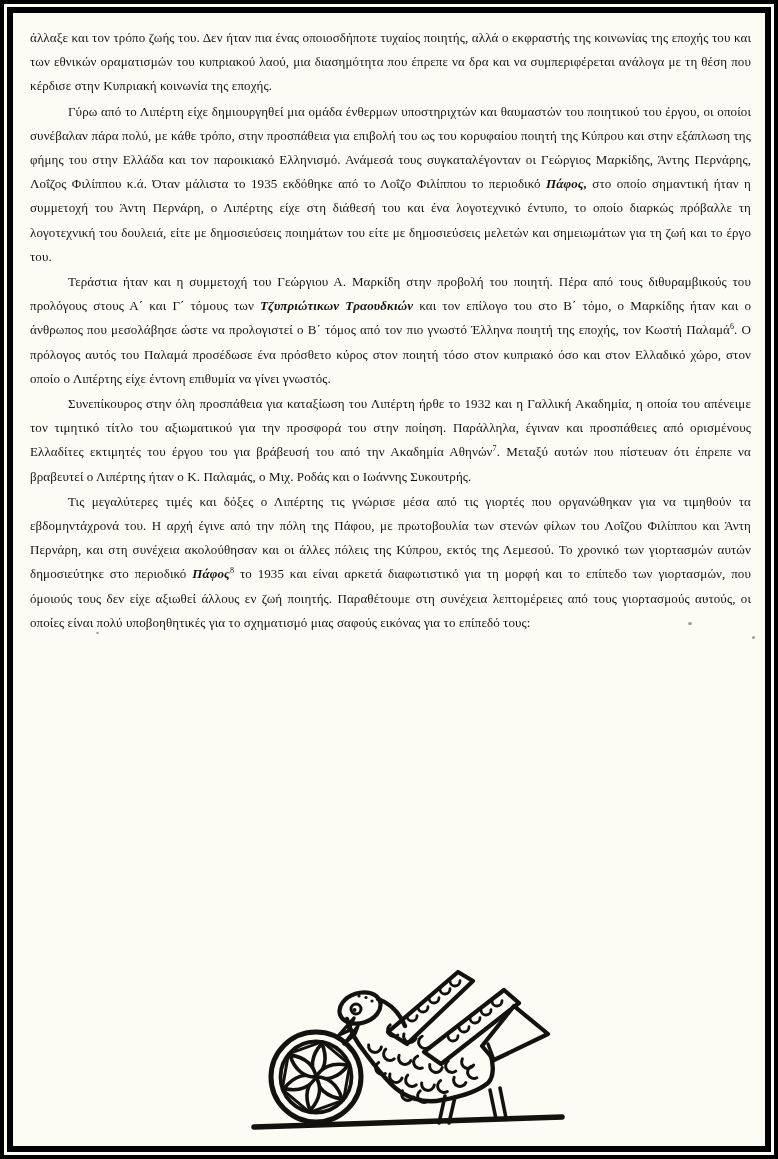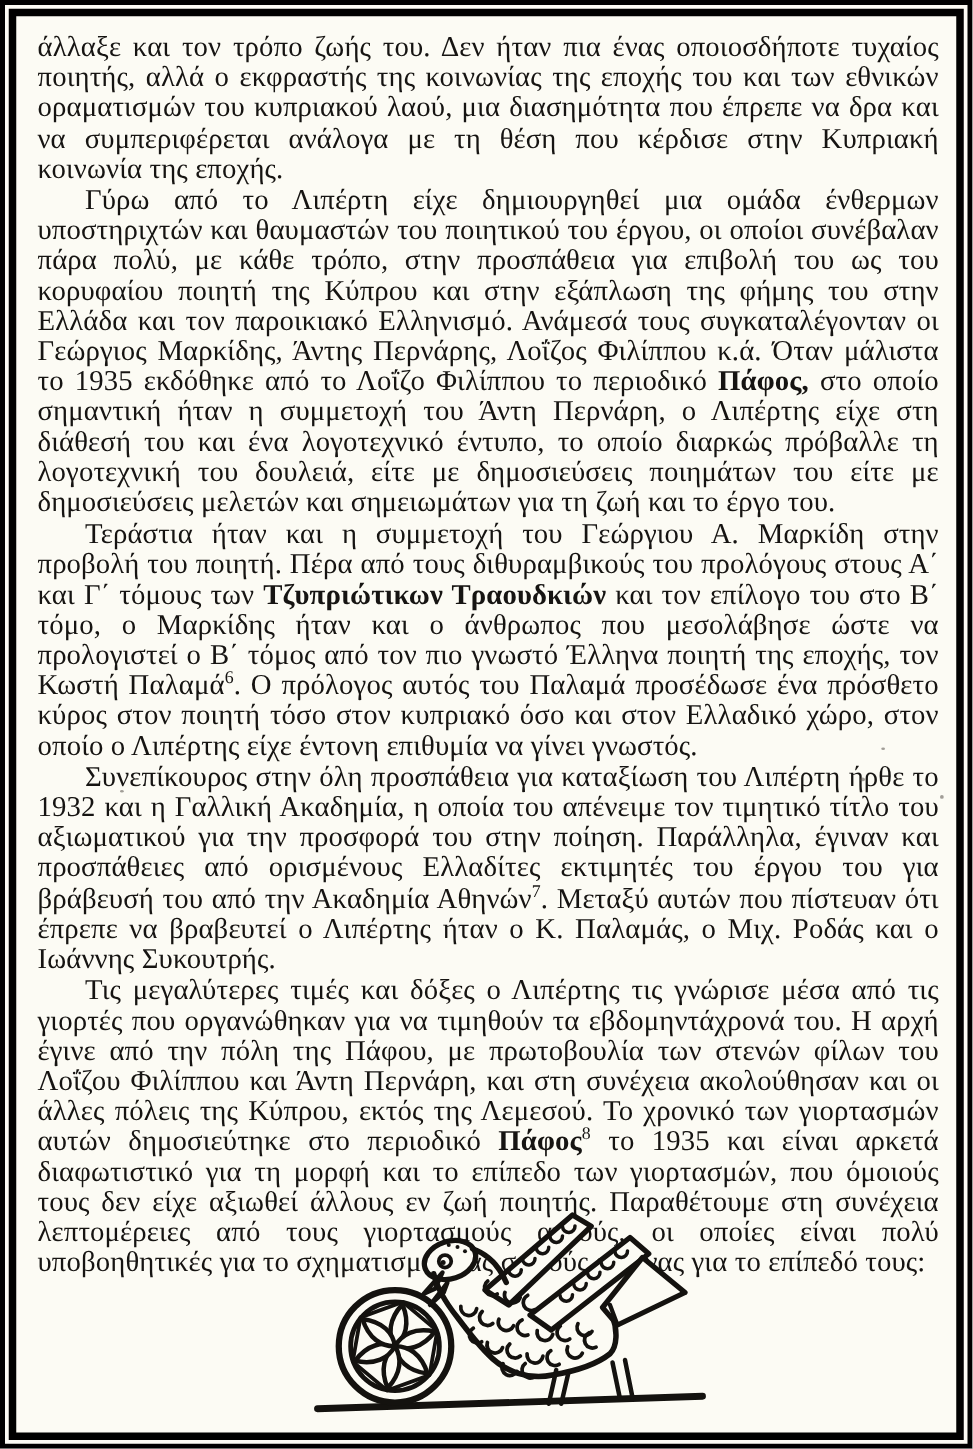--- a/index.html
+++ b/index.html
@@ -19,28 +19,28 @@
   }
   .frame-inner{
     width:100%;height:100%;
     border:6px solid var(--frame,#000);
     box-sizing:border-box;
   }
   .text-block{
     position:absolute;
     left:30px;right:27px;top:26px;
     color:var(--ink,#161412);
-    font-size:23px;
+    font-size:13px;
     line-height:24.2px;
     text-align:justify;
     letter-spacing:.1px;
   }
   .text-block p{margin:0 0 1px 0;}
   .text-block p.indent{text-indent:38px;}
-  .text-block b{font-weight:bold;}
+  .text-block b{font-weight:bold;font-style:italic;}
   .text-block sup{
     font-size:.62em;
     vertical-align:super;
     line-height:0;
   }
   .illustration{
     position:absolute;
     left:242px;top:966px;
     width:332px;height:176px;
   }

